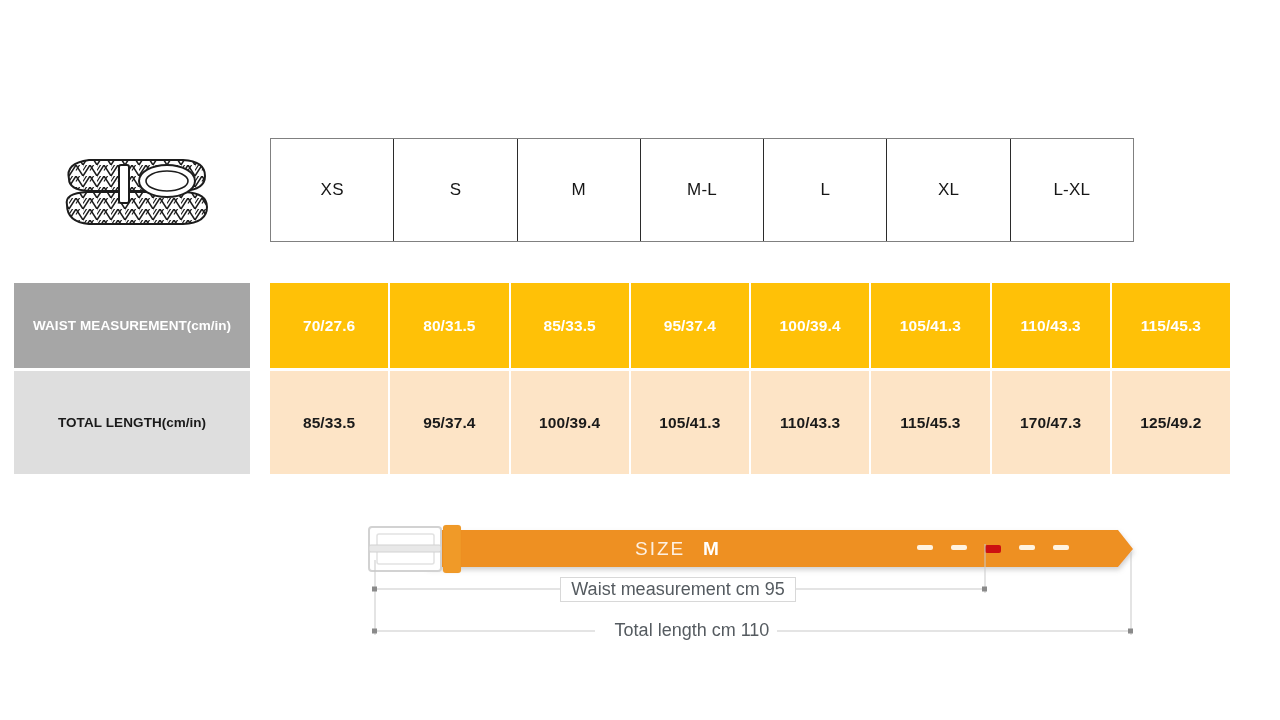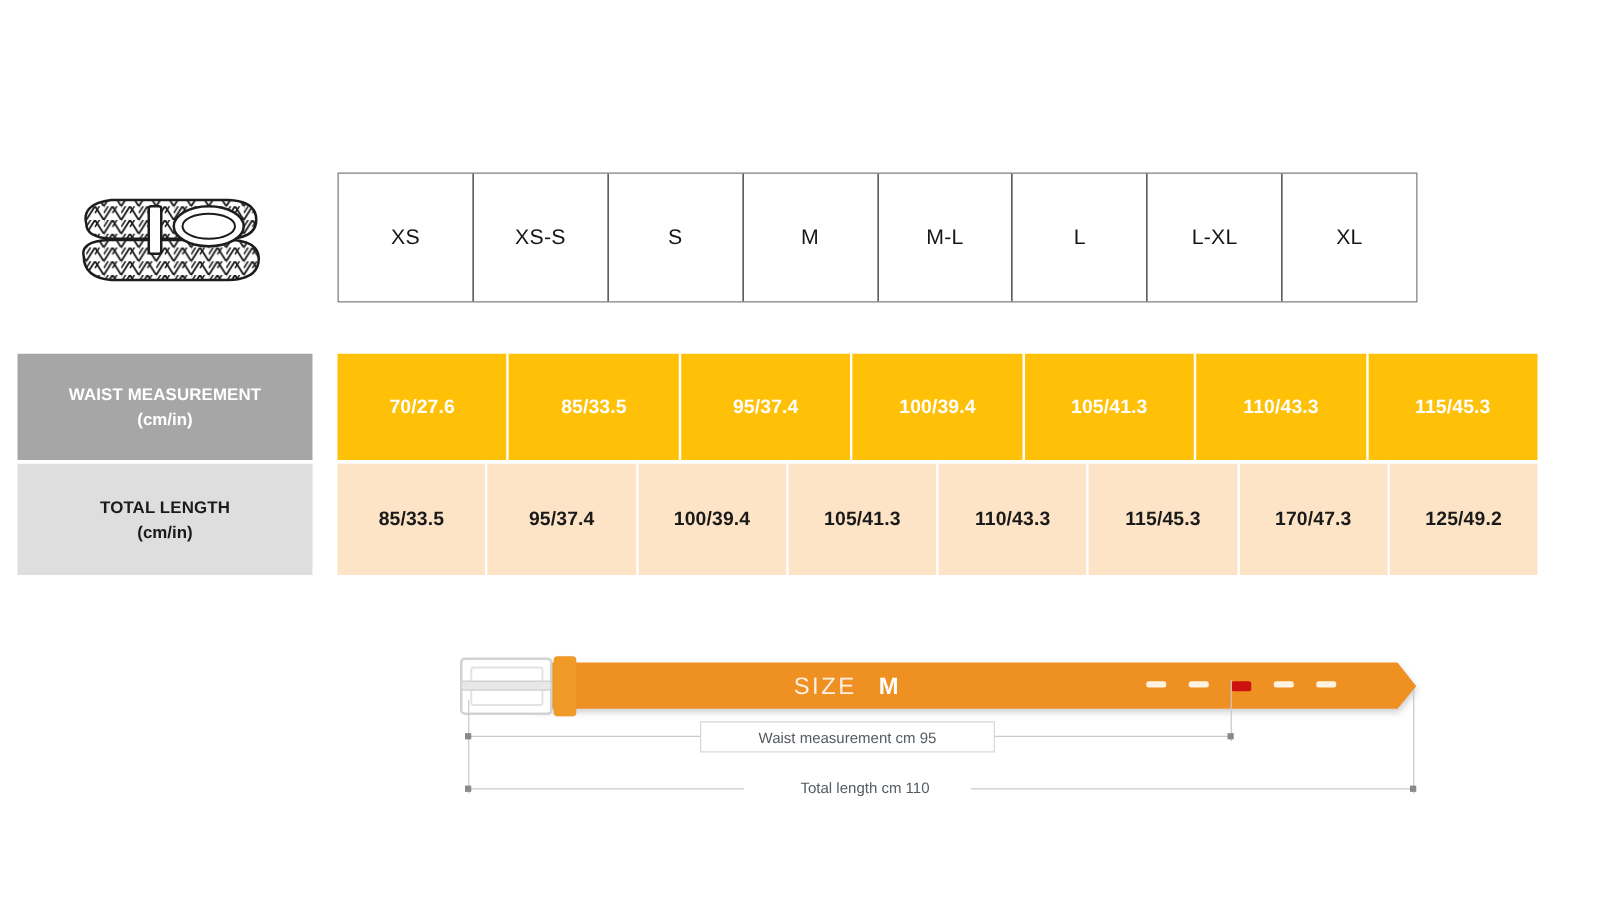--- a/index.html
+++ b/index.html
@@ -20,25 +20,25 @@
   .hdr-cell{
     flex:1 1 0;display:flex;align-items:center;justify-content:center;
     border-right:1px solid #2b2b2b;box-sizing:border-box;
     font-size:17px;color:#161616;font-weight:400;letter-spacing:.2px;
   }
   .hdr-cell:last-child{border-right:none;}
 
   
   .meas-row{position:absolute;left:14px;display:flex;align-items:stretch;}
   #waist-row{top:283px;height:85px;}
-  #length-row{top:371px;height:89px;}
+  #length-row{top:371px;height:103px;}
 
   .row-label{
     width:236px;box-sizing:border-box;
-    display:flex;flex-direction:column;align-items:center;justify-content:center;
+    display:flex;flex-direction:row;align-items:center;justify-content:center;
     text-align:center;line-height:1.45;
   }
   #waist-label{background:#a6a6a6;color:#ffffff;}
   #length-label{background:#dedede;color:#1a1a1a;}
   .row-label .lab-main{font-size:13.5px;font-weight:bold;letter-spacing:.1px;}
   .row-label .lab-sub{font-size:13.5px;font-weight:bold;}
 
   .cells{margin-left:20px;width:960px;display:flex;}
   .cell{
     flex:1 1 0;display:flex;align-items:center;justify-content:center;
@@ -48,21 +48,21 @@
   .cell:last-child{border-right:none;}
   #waist-row .cell{background:#ffc107;color:#ffffff;}
   #length-row .cell{background:#fde4c6;color:#1a1a1a;}
 
   
   #belt-diagram{position:absolute;left:355px;top:512px;width:800px;height:150px;}
   #belt-dims{position:absolute;left:355px;top:500px;width:800px;height:150px;}
 
   .dim-label{
     position:absolute;display:flex;align-items:center;justify-content:center;
-    background:#ffffff;color:#555b60;font-size:12px;white-space:nowrap;
+    background:#ffffff;color:#555b60;font-size:18px;white-space:nowrap;
   }
   #waist-dim-label{
     left:205px;top:77px;width:236px;height:25px;
     border:1px solid #d8d8d8;box-sizing:border-box;
   }
   #length-dim-label{left:252px;top:119px;width:170px;height:22px;}
 </style>
 </head>
 <body>
 
@@ -83,36 +83,36 @@
 
     <rect x="64" y="22" width="10" height="38" rx="2" fill="#ffffff" stroke="#1c1c1c" stroke-width="2"></rect>
 
     <ellipse cx="112" cy="38" rx="28" ry="16" fill="#ffffff" stroke="#1c1c1c" stroke-width="2"></ellipse>
     <ellipse cx="112" cy="38" rx="21" ry="10" fill="#ffffff" stroke="#1c1c1c" stroke-width="1.6"></ellipse>
   </svg>
 </div>
 
 <div id="size-header-table">
     <div class="hdr-cell">XS</div>
-    <div class="hdr-cell">XS-S</div>
     <div class="hdr-cell">S</div>
     <div class="hdr-cell">M</div>
     <div class="hdr-cell">M-L</div>
     <div class="hdr-cell">L</div>
+    <div class="hdr-cell">XL</div>
     <div class="hdr-cell">L-XL</div>
-    <div class="hdr-cell">XL</div>
   </div>
 
 <div class="meas-row" id="waist-row">
   <div class="row-label" id="waist-label">
     <span class="lab-main">WAIST MEASUREMENT</span>
     <span class="lab-sub">(cm/in)</span>
   </div>
   <div class="cells" id="waist-cells">
       <div class="cell">70/27.6</div>
+      <div class="cell">80/31.5</div>
       <div class="cell">85/33.5</div>
       <div class="cell">95/37.4</div>
       <div class="cell">100/39.4</div>
       <div class="cell">105/41.3</div>
       <div class="cell">110/43.3</div>
       <div class="cell">115/45.3</div>
     </div>
 </div>
 
 <div class="meas-row" id="length-row">

